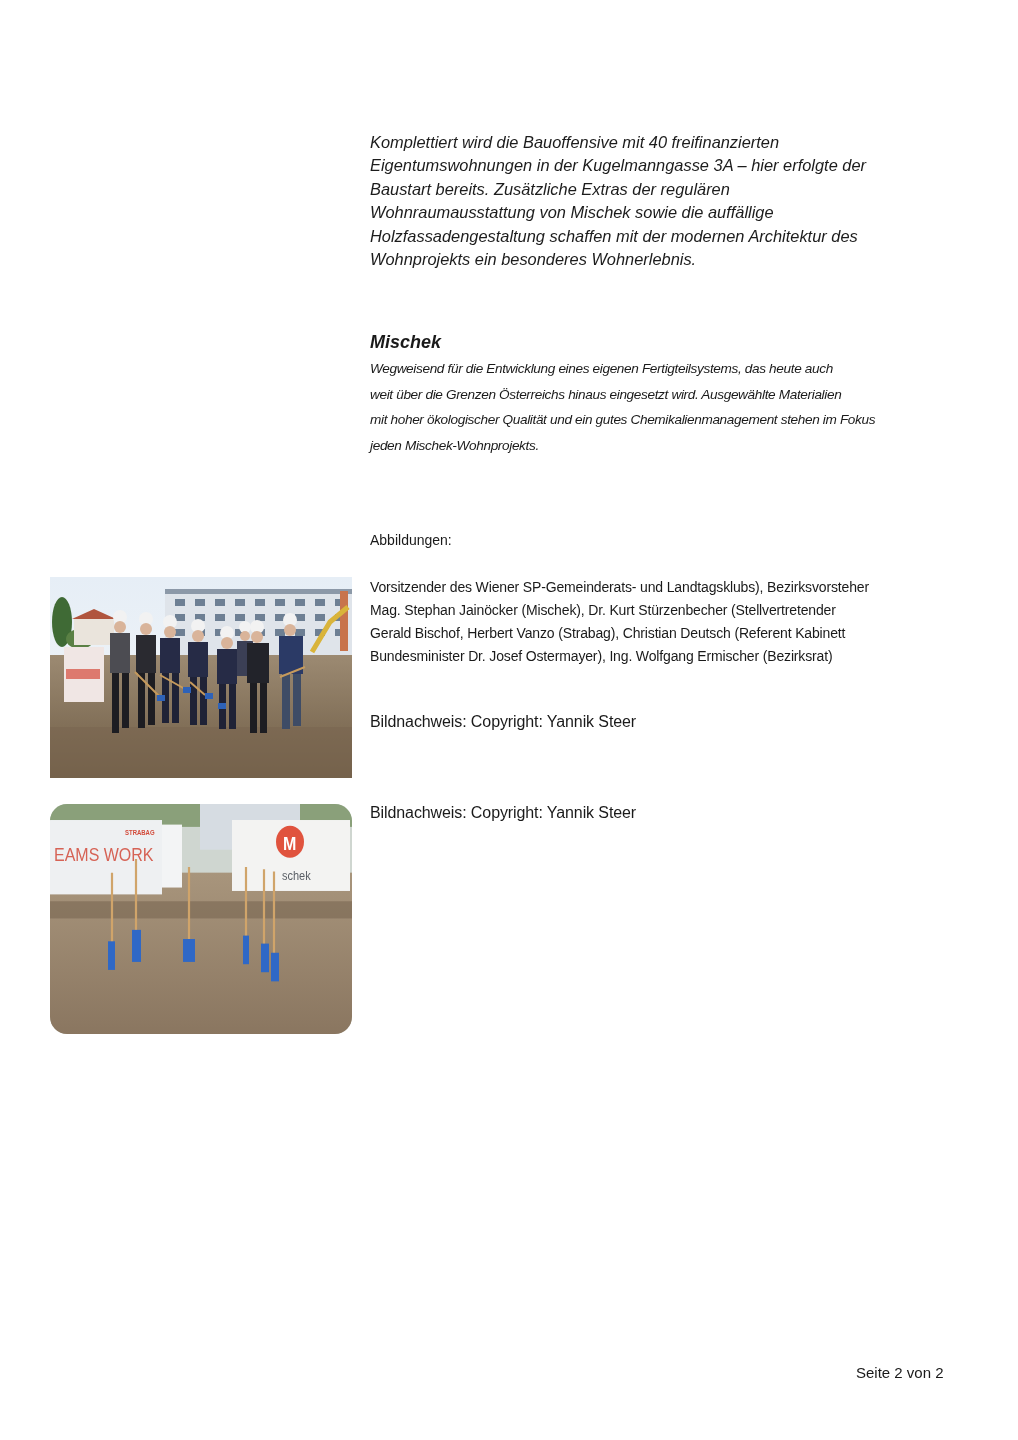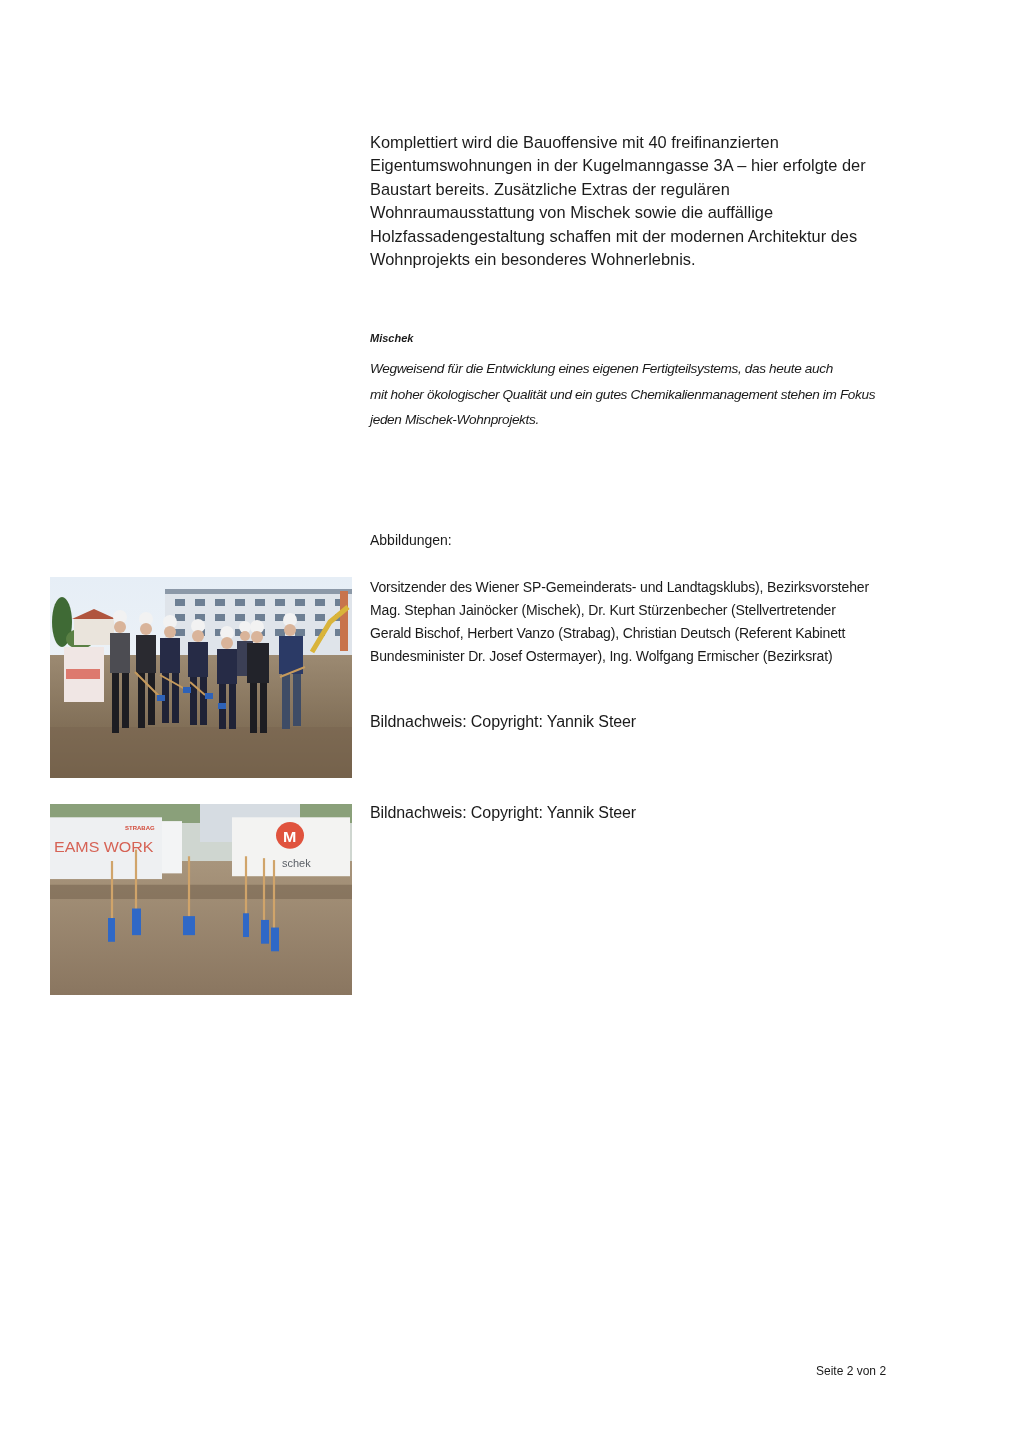--- a/index.html
+++ b/index.html
@@ -1,51 +1,52 @@
 <!DOCTYPE html>
 <html><head>
   <meta charset="utf-8">
   <style>
     html, body { margin: 0; padding: 0; background: #ffffff; }
     body { width: 1018px; height: 1440px; position: relative; overflow: hidden;
            font-family: "Liberation Sans", sans-serif; color: #1a1a1a; }
     .abs { position: absolute; }
     .intro { left: 370px; top: 131px; width: 570px; font-size: 16.4px; line-height: 23.4px; color: #1c1c1c; }
-    .intro .line { display: block; white-space: nowrap; }
-    .mischek-title { left: 370px; top: 332px; font-size: 11px; font-weight: bold; font-style: italic; }
+    .intro .line { display: block; white-space: nowrap; font-style: italic; }
+    .mischek-title { left: 370px; top: 332px; font-size: 18px; font-weight: bold; font-style: italic; }
     .mischek-body { left: 370px; top: 356px; width: 570px; font-size: 13.6px; line-height: 25.6px; font-style: italic; letter-spacing: -0.35px; }
     .mischek-body .line { display: block; white-space: nowrap; }
     .abb-title { left: 370px; top: 532px; font-size: 14px; font-weight: normal; }
     .caption1 { left: 370px; top: 576px; width: 580px; font-size: 14px; line-height: 23px; letter-spacing: -0.15px; }
     .caption1 .line { display: block; white-space: nowrap; }
     .credit { font-size: 16px; letter-spacing: -0.1px; }
     .credit1 { left: 370px; top: 713px; }
     .credit2 { left: 370px; top: 804px; }
-    .page-num { left: 816px; top: 1364px; font-size: 12px; }
+    .page-num { left: 856px; top: 1364px; font-size: 15px; }
 
     .photo { overflow: hidden; }
     .photo1 { left: 50px; top: 577px; width: 302px; height: 201px; }
-    .photo2 { left: 50px; top: 804px; width: 302px; height: 191px; }
+    .photo2 { left: 50px; top: 804px; width: 302px; height: 230px; border-radius: 17px; }
     .photo svg { display: block; width: 100%; height: 100%; }
   </style>
 </head>
 <body>
 
 <div class="abs intro">
   <span class="line">Komplettiert wird die Bauoffensive mit 40 freifinanzierten</span>
   <span class="line">Eigentumswohnungen in der Kugelmanngasse 3A – hier erfolgte der</span>
   <span class="line">Baustart bereits. Zusätzliche Extras der regulären</span>
   <span class="line">Wohnraumausstattung von Mischek sowie die auffällige</span>
   <span class="line">Holzfassadengestaltung  schaffen mit der modernen Architektur des</span>
   <span class="line">Wohnprojekts ein besonderes Wohnerlebnis.</span>
 </div>
 
 <div class="abs mischek-title">Mischek</div>
 <div class="abs mischek-body">
   <span class="line">Wegweisend für die Entwicklung eines eigenen Fertigteilsystems, das heute auch</span>
+  <span class="line">weit über die Grenzen Österreichs hinaus eingesetzt wird.  Ausgewählte Materialien</span>
   <span class="line">mit hoher ökologischer Qualität und ein gutes Chemikalienmanagement stehen im Fokus</span>
   <span class="line">jeden Mischek-Wohnprojekts.</span>
 </div>
 
 <div class="abs abb-title">Abbildungen:</div>
 
 <div class="abs photo photo1" title="Spatenstich group photo: nine men in suits with white hard hats holding shovels on a construction site">
   <svg viewBox="0 0 302 201" preserveAspectRatio="none">
     <defs>
       <linearGradient id="sky1" x1="0" y1="0" x2="0" y2="1">

